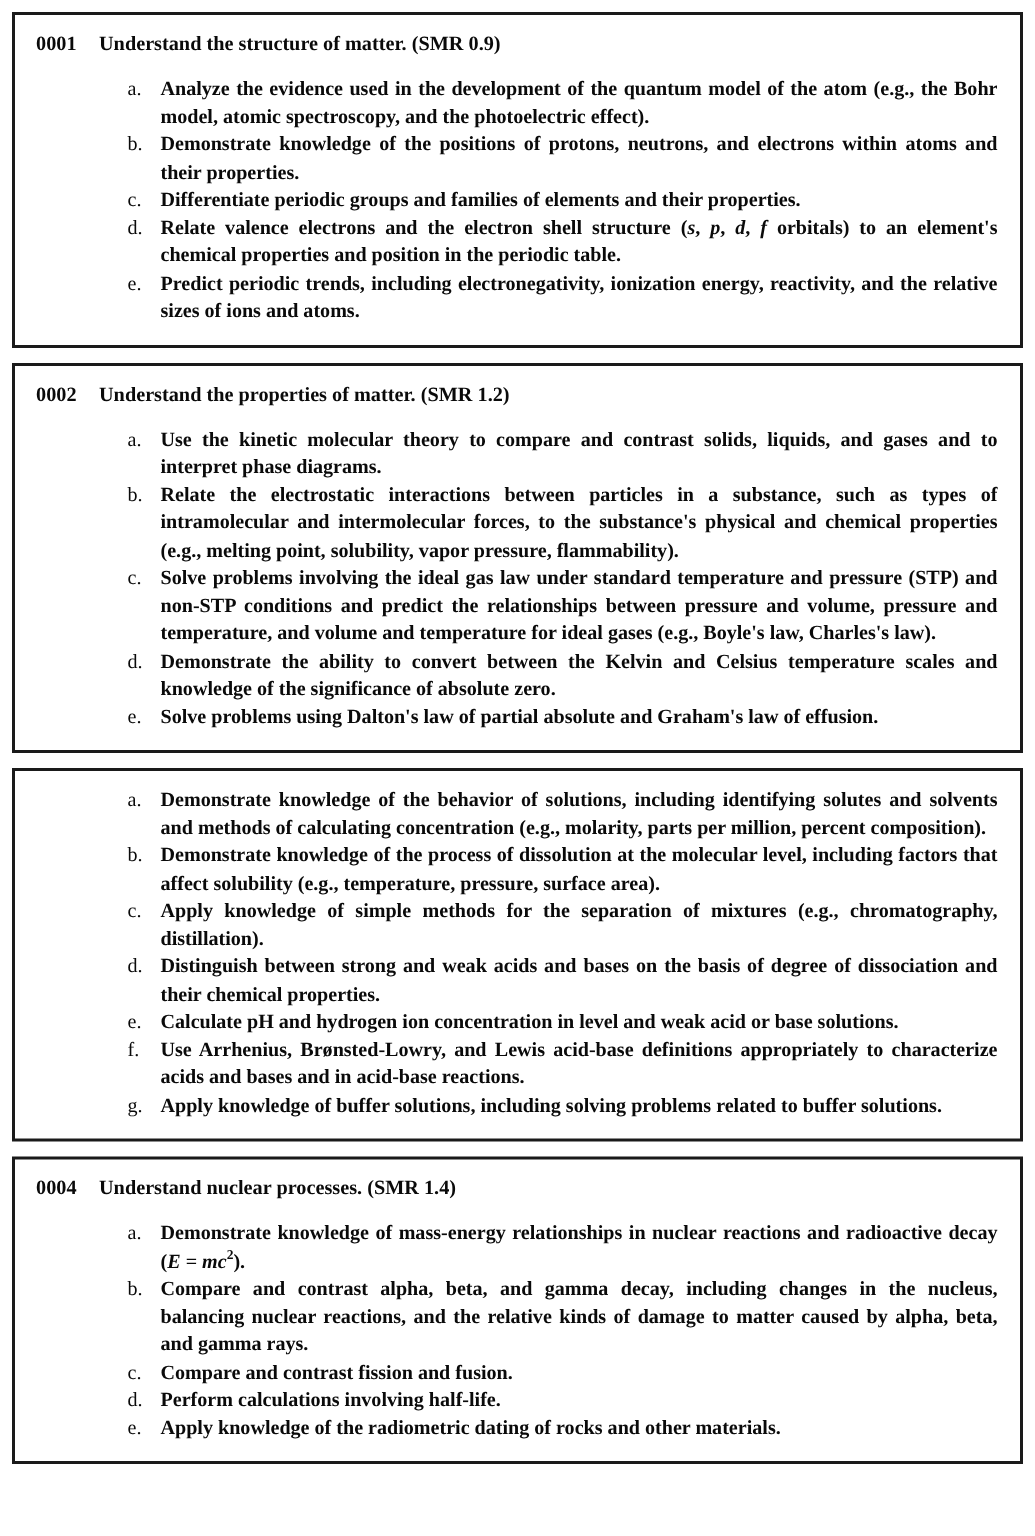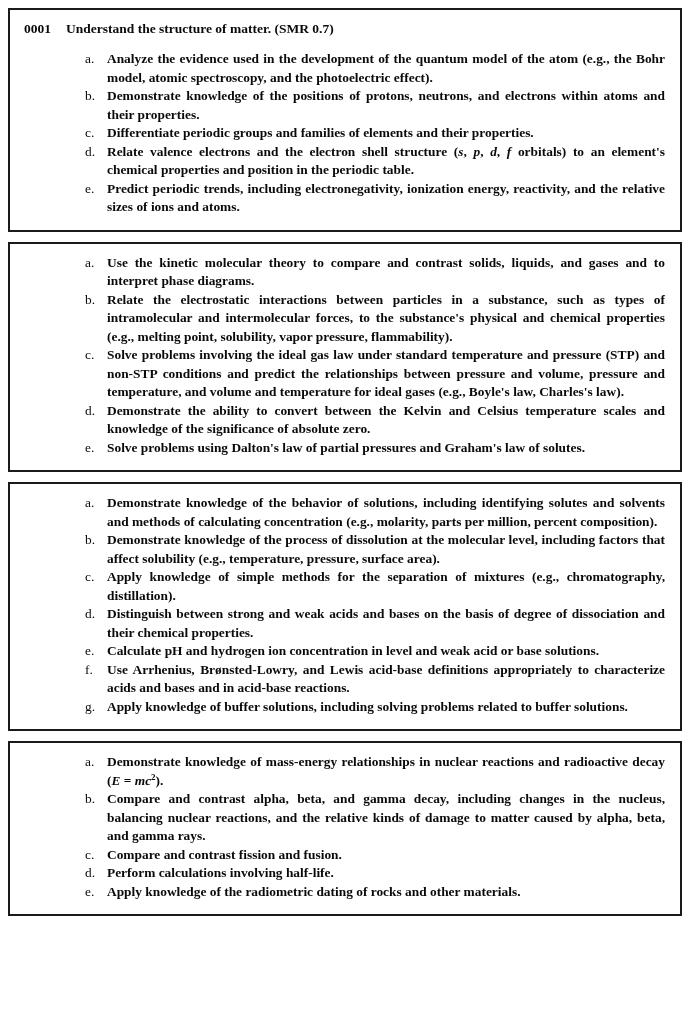--- a/index.html
+++ b/index.html
@@ -40,21 +40,21 @@
   .text sup { font-size: 9px; line-height: 0; }
 </style>
 </head>
 <body>
 
 <div class="page">
 
   <section class="box">
     <div class="head">
       <span class="code">0001</span>
-      <span class="title">Understand the structure of matter. (SMR 0.7)</span>
+      <span class="title">Understand the structure of matter. (SMR 0.9)</span>
     </div>
     <div class="items">
       <div class="item">
         <span class="letter">a.</span>
         <span class="text">Analyze the evidence used in the development of the quantum model of the atom (e.g., the Bohr model, atomic spectroscopy, and the photoelectric effect).</span>
       </div>
       <div class="item">
         <span class="letter">b.</span>
         <span class="text">Demonstrate knowledge of the positions of protons, neutrons, and electrons within atoms and their properties.</span>
       </div>
@@ -67,40 +67,44 @@
         <span class="text">Relate valence electrons and the electron shell structure (<i>s</i>, <i>p</i>, <i>d</i>, <i>f</i> orbitals) to an element's chemical properties and position in the periodic table.</span>
       </div>
       <div class="item">
         <span class="letter">e.</span>
         <span class="text">Predict periodic trends, including electronegativity, ionization energy, reactivity, and the relative sizes of ions and atoms.</span>
       </div>
     </div>
   </section>
 
   <section class="box">
+    <div class="head">
+      <span class="code">0002</span>
+      <span class="title">Understand the properties of matter. (SMR 1.2)</span>
+    </div>
     <div class="items">
       <div class="item">
         <span class="letter">a.</span>
         <span class="text">Use the kinetic molecular theory to compare and contrast solids, liquids, and gases and to interpret phase diagrams.</span>
       </div>
       <div class="item">
         <span class="letter">b.</span>
         <span class="text">Relate the electrostatic interactions between particles in a substance, such as types of intramolecular and intermolecular forces, to the substance's physical and chemical properties (e.g., melting point, solubility, vapor pressure, flammability).</span>
       </div>
       <div class="item">
         <span class="letter">c.</span>
         <span class="text">Solve problems involving the ideal gas law under standard temperature and pressure (STP) and non-STP conditions and predict the relationships between pressure and volume, pressure and temperature, and volume and temperature for ideal gases (e.g., Boyle's law, Charles's law).</span>
       </div>
       <div class="item">
         <span class="letter">d.</span>
         <span class="text">Demonstrate the ability to convert between the Kelvin and Celsius temperature scales and knowledge of the significance of absolute zero.</span>
       </div>
       <div class="item">
         <span class="letter">e.</span>
-        <span class="text">Solve problems using Dalton's law of partial pressures and Graham's law of solutes.</span>
+        <span class="text">Solve problems using Dalton's law of partial absolute and Graham's law of effusion.</span>
       </div>
     </div>
   </section>
 
   <section class="box">
     <div class="items">
       <div class="item">
         <span class="letter">a.</span>
         <span class="text">Demonstrate knowledge of the behavior of solutions, including identifying solutes and solvents and methods of calculating concentration (e.g., molarity, parts per million, percent composition).</span>
       </div>
@@ -125,20 +129,24 @@
         <span class="text">Use Arrhenius, Brønsted-Lowry, and Lewis acid-base definitions appropriately to characterize acids and bases and in acid-base reactions.</span>
       </div>
       <div class="item">
         <span class="letter">g.</span>
         <span class="text">Apply knowledge of buffer solutions, including solving problems related to buffer solutions.</span>
       </div>
     </div>
   </section>
 
   <section class="box">
+    <div class="head">
+      <span class="code">0004</span>
+      <span class="title">Understand nuclear processes. (SMR 1.4)</span>
+    </div>
     <div class="items">
       <div class="item">
         <span class="letter">a.</span>
         <span class="text">Demonstrate knowledge of mass-energy relationships in nuclear reactions and radioactive decay (<i>E</i> = <i>mc</i><sup>2</sup>).</span>
       </div>
       <div class="item">
         <span class="letter">b.</span>
         <span class="text">Compare and contrast alpha, beta, and gamma decay, including changes in the nucleus, balancing nuclear reactions, and the relative kinds of damage to matter caused by alpha, beta, and gamma rays.</span>
       </div>
       <div class="item">

